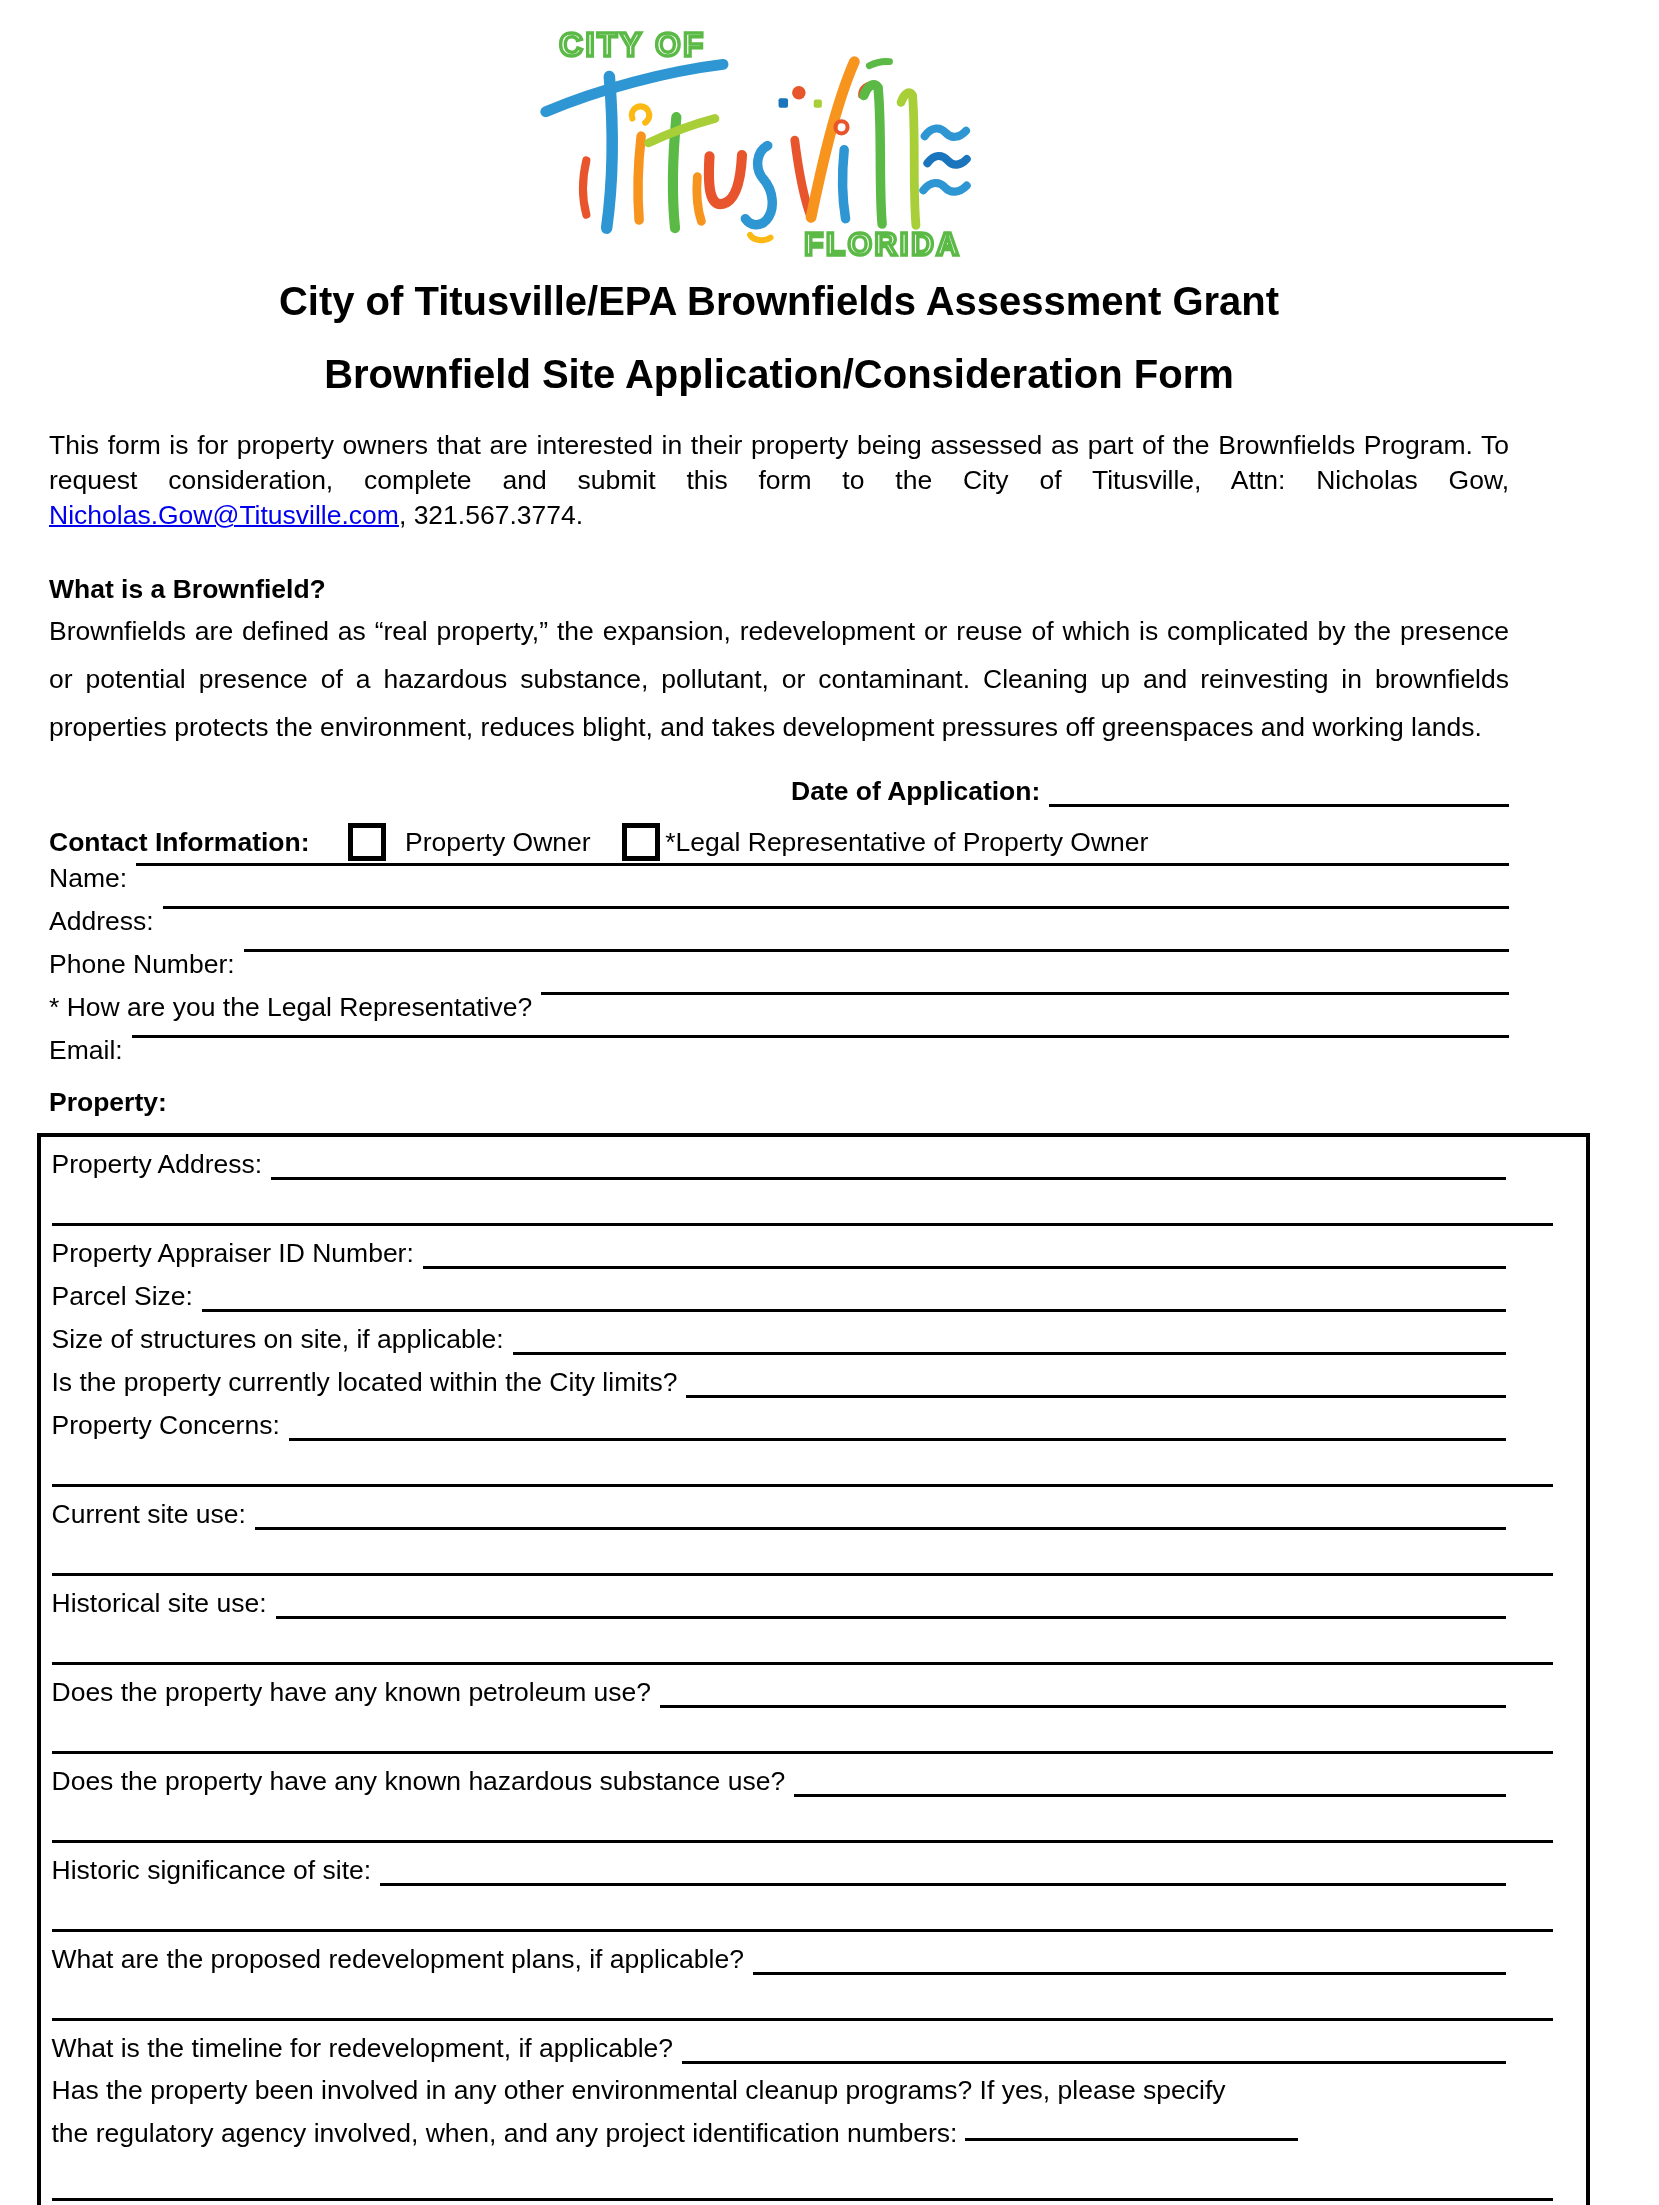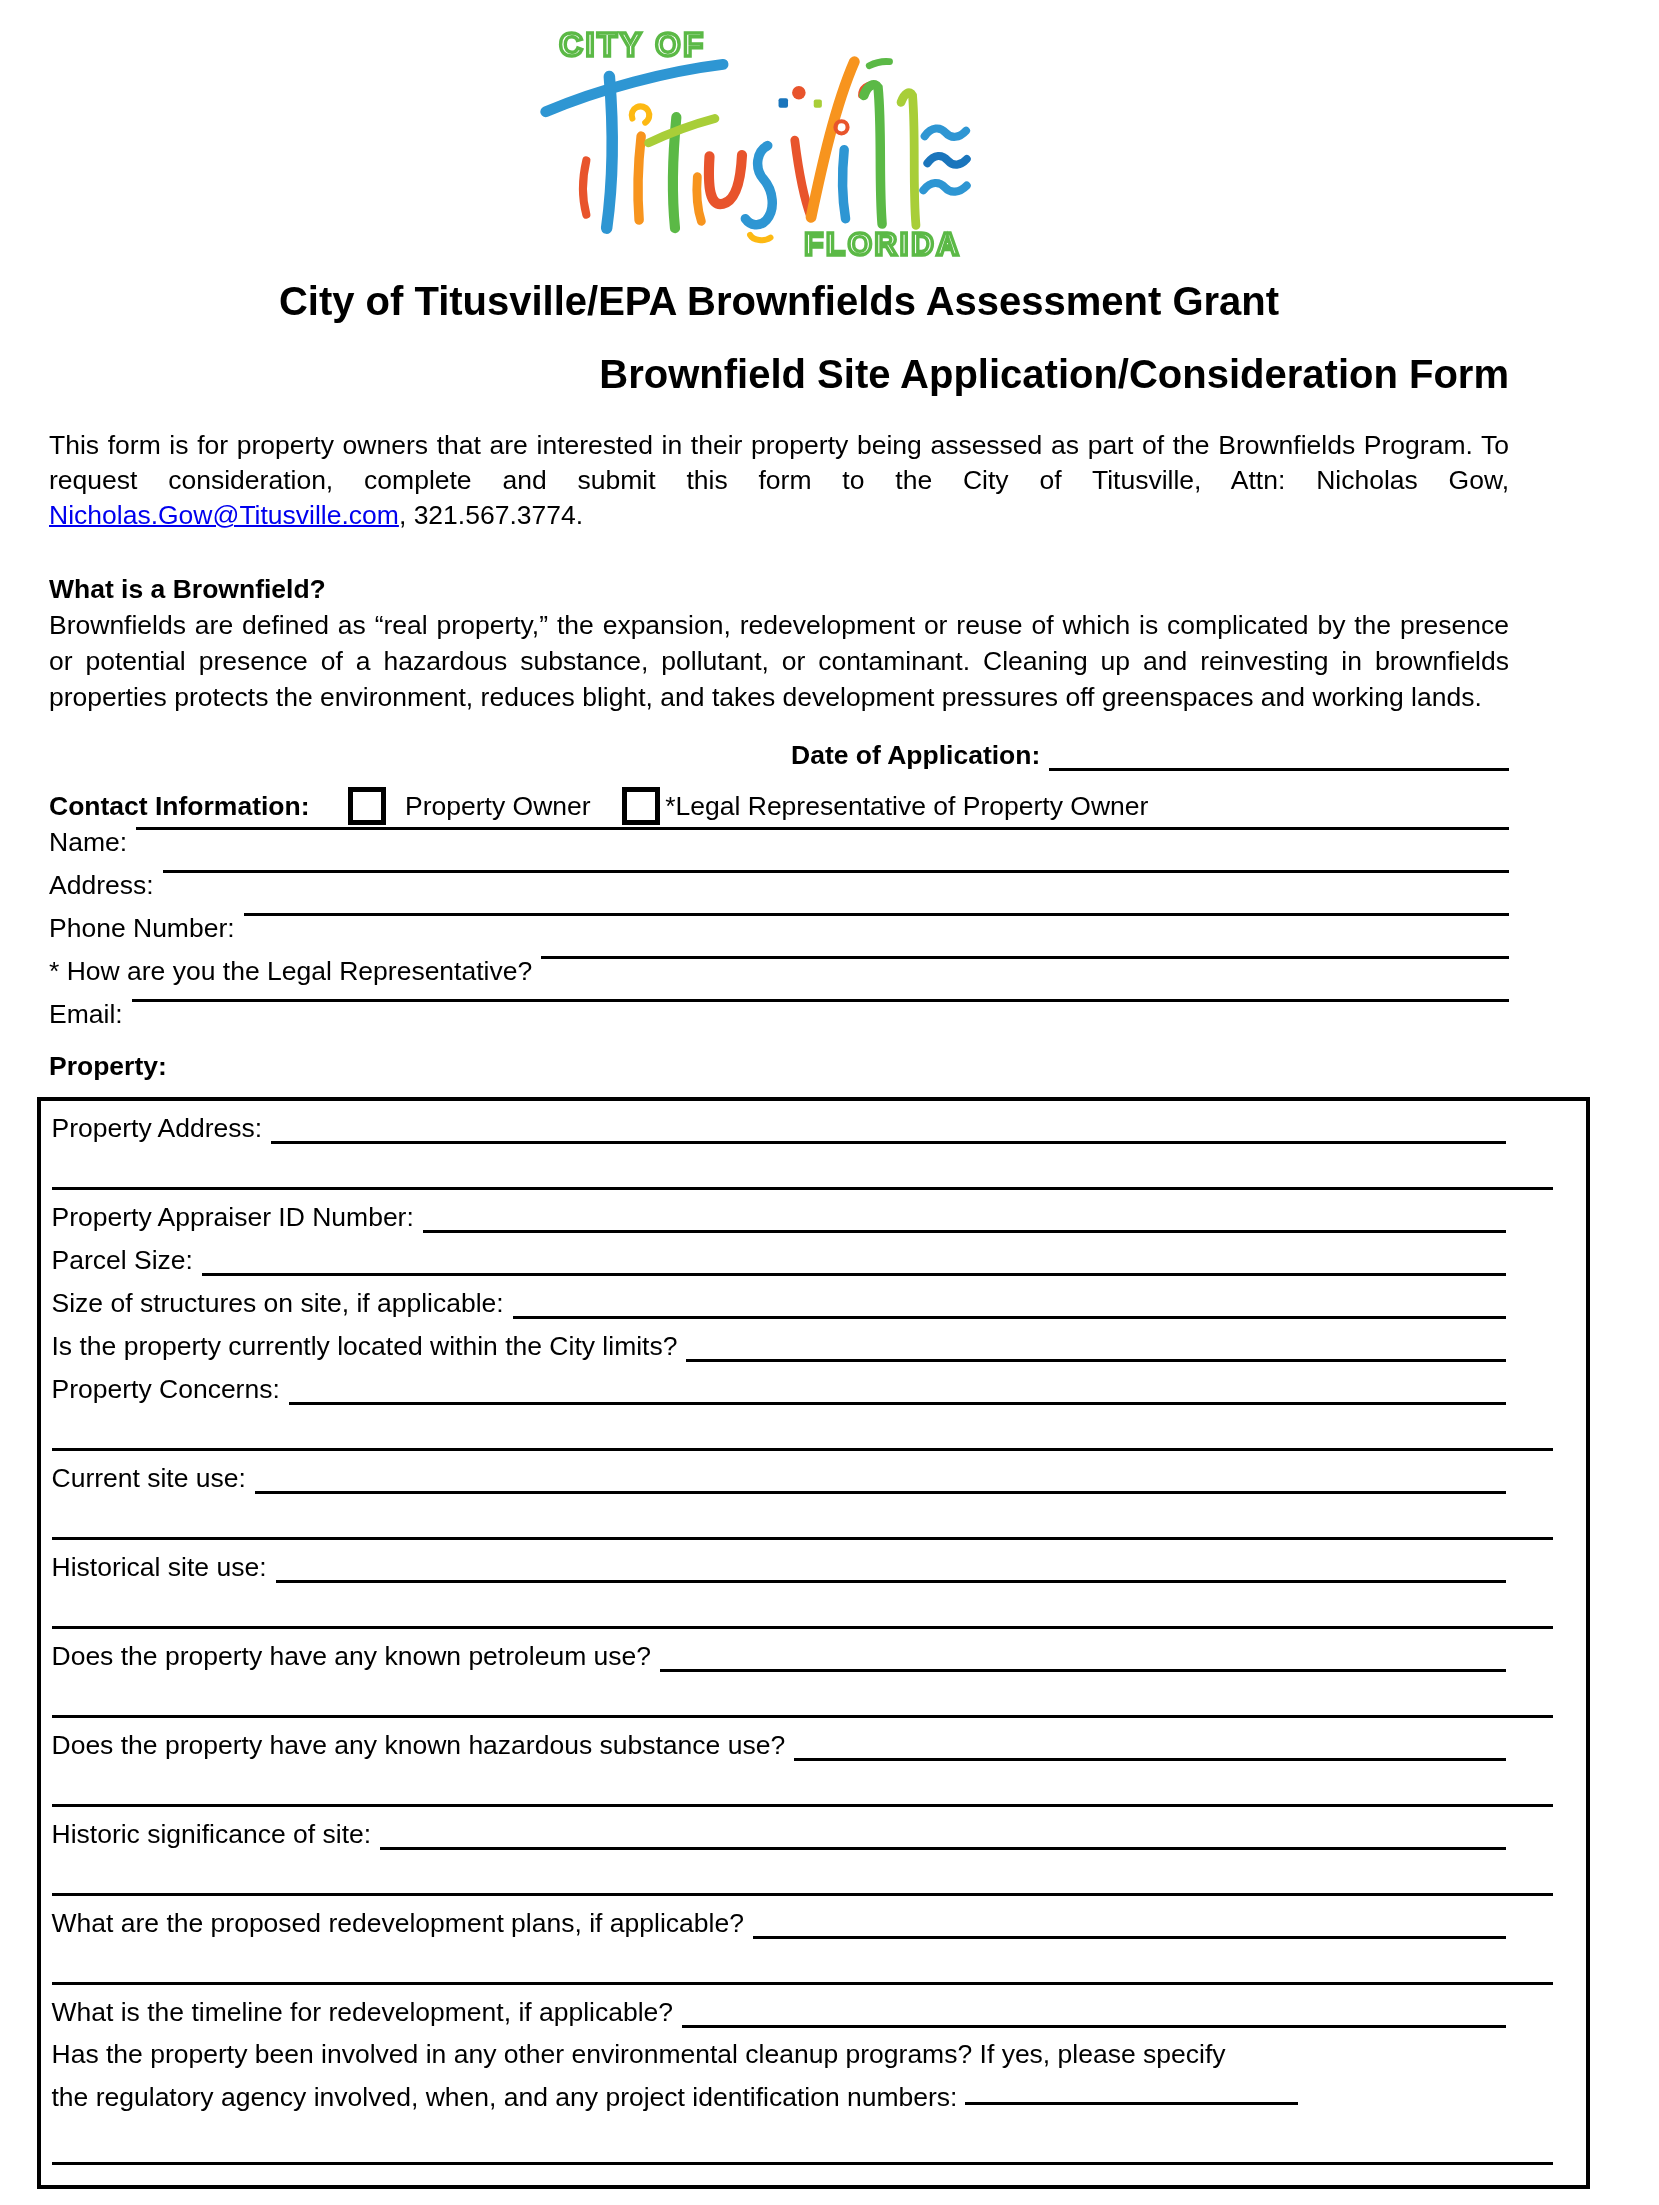--- a/index.html
+++ b/index.html
@@ -7,24 +7,24 @@
     position:relative; width:1659px; height:2205px; background:#ffffff;
     font-family:"Liberation Sans","DejaVu Sans",sans-serif; font-size:26.5px; color:#000;
     box-sizing:border-box; padding:17px 150px 0 49px; overflow:hidden;
   }
   .logo-wrap { width:1461px; display:flex; justify-content:center; height:245px; }
   .logo-wrap svg { transform:translateX(-38px); }
   .logo-outline { font-family:"Liberation Sans",sans-serif; font-weight:bold; letter-spacing:4px;
                   fill:#ffffff; stroke-width:5px; }
   .lg-stroke { fill:none; stroke-linecap:round; }
   .title { text-align:center; font-weight:bold; font-size:40px; line-height:45px; margin-top:17.4px; }
-  .title.t2 { margin-top:28px;text-align:right; }
+  .title.t2 { margin-top:28px; }
   .para { text-align:justify; line-height:35px; margin:31px 0 0 0; }
   .h2 { font-weight:bold; line-height:36px; margin-top:38px; }
-  .para.p2 { margin-top:0; line-height:36px; }
+  .para.p2 { margin-top:0; line-height:48px; }
   .link { color:#0000EE; text-decoration:underline; text-decoration-thickness:2.1px; cursor:pointer; }
   .b { font-weight:bold; }
   .fill { flex:1; border-bottom:3.5px solid #000; margin-left:9px; min-width:42px; }
   .date-row { display:flex; align-items:flex-end; margin-left:742px; height:33px; margin-top:23px; }
   .contact-row { display:flex; align-items:center; margin-top:14px; height:42px; }
   .cb { width:28px; height:28px; border:5.6px solid #000; flex:0 0 auto; }
   .cb.cb1 { margin-left:38px; margin-right:19.5px; }
   .cb.cb2 { margin-left:31px; margin-right:5.6px; }
   .frow { display:flex; align-items:flex-start; height:43px; }
   .lbl { white-space:nowrap; }

